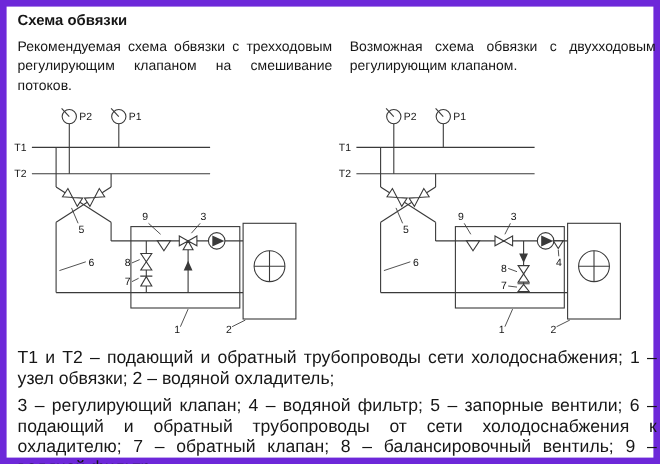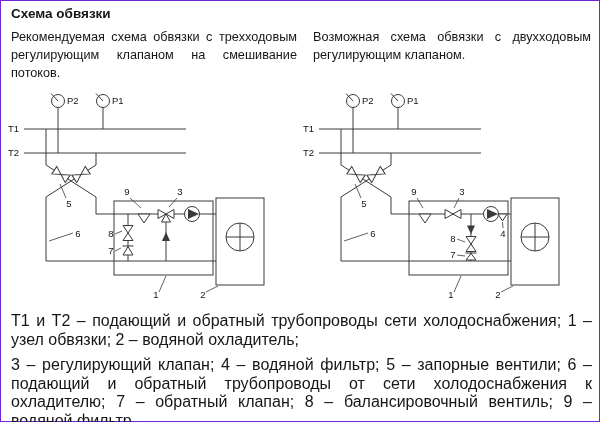--- a/index.html
+++ b/index.html
@@ -7,21 +7,21 @@
   body {
     width: 600px; height: 422px;
     background: #ffffff;
     font-family: "Liberation Sans", sans-serif;
     color: #161616;
     position: relative;
     overflow: hidden;
   }
   .page {
     position: absolute; inset: 0;
-    border: 1px solid #6d28d9;
+    border: 6px solid #6d28d9;
   }
   .title {
     position: absolute; left: 10px; top: 5px;
     margin: 0;
     font-size: 13.5px; font-weight: bold;
   }
   .caption {
     position: absolute; top: 27px;
     margin: 0;
     font-size: 12.7px; line-height: 18px;

